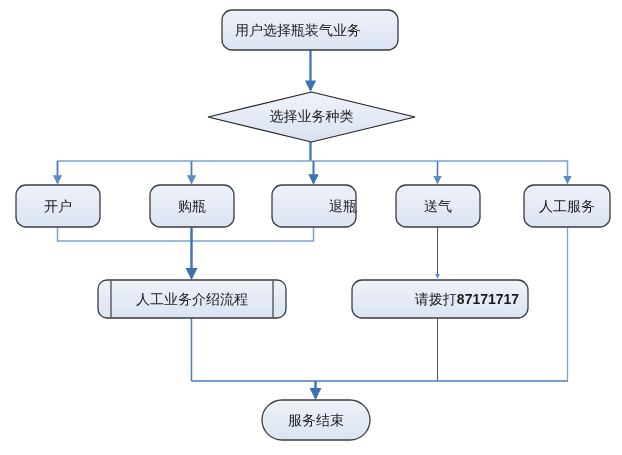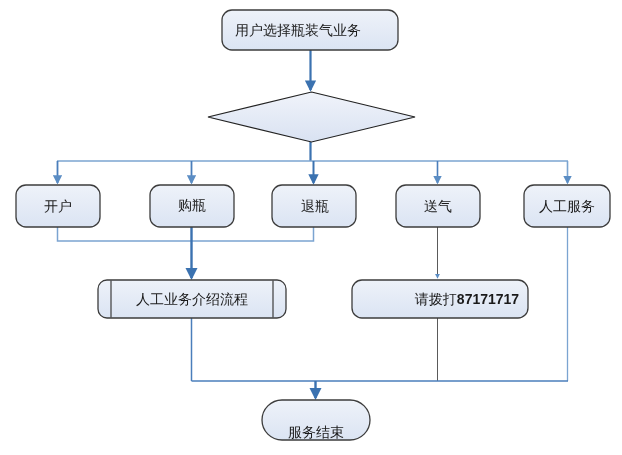--- a/index.html
+++ b/index.html
@@ -111,33 +111,34 @@
       </g>
 
       <rect x="352" y="280" width="176" height="38" rx="10" ry="10" fill="url(#nodeGrad)" stroke="#3c3c3c" stroke-width="1.3"></rect>
 
       <rect x="262" y="400" width="108" height="40" rx="20" ry="20" fill="url(#nodeGrad)" stroke="#3c3c3c" stroke-width="1.3"></rect>
     </g>
   </svg>
 
   <div class="node-label" style="left:222px; top:10px; width:152px; height:40px;text-align:right;">用户选择瓶装气业务</div>
 
+  <div class="node-label" style="left:208px; top:94px; width:207px; height:44px;">选择业务种类</div>
 
   <div class="node-label" style="left:16px; top:185px; width:84px; height:42px;">开户</div>
 
-  <div class="node-label" style="left:150px; top:185px; width:84px; height:42px;font-family:Liberation Mono, monospace;">购瓶</div>
+  <div class="node-label" style="left:150px; top:185px; width:84px; height:42px;">购瓶</div>
 
-  <div class="node-label" style="left:272px; top:185px; width:86px; height:42px;">退瓶</div>
+  <div class="node-label" style="left:272px; top:185px; width:86px; height:42px;padding-left:28px;">退瓶</div>
 
   <div class="node-label" style="left:524px; top:185px; width:86px; height:42px;">人工服务</div>
 
   <div class="node-label" style="left:396px; top:185px; width:84px; height:42px;">送气</div>
 
   <div class="node-label" style="left:111px; top:280px; width:162px; height:38px;border-radius:12px;">人工业务介绍流程</div>
 
   <div class="node-label" style="left:352px; top:280px; width:176px; height:38px;margin-left:27px;">
     <span>请拨打</span>
       <span class="phone-num">87171717</span>
   </div>
 
-  <div class="node-label" style="left:262px; top:412px; width:108px; height:40px;">服务结束</div>
+  <div class="node-label" style="left:262px; top:400px; width:108px; height:40px;">服务结束</div>
 
 </div>
 
 </body></html>

